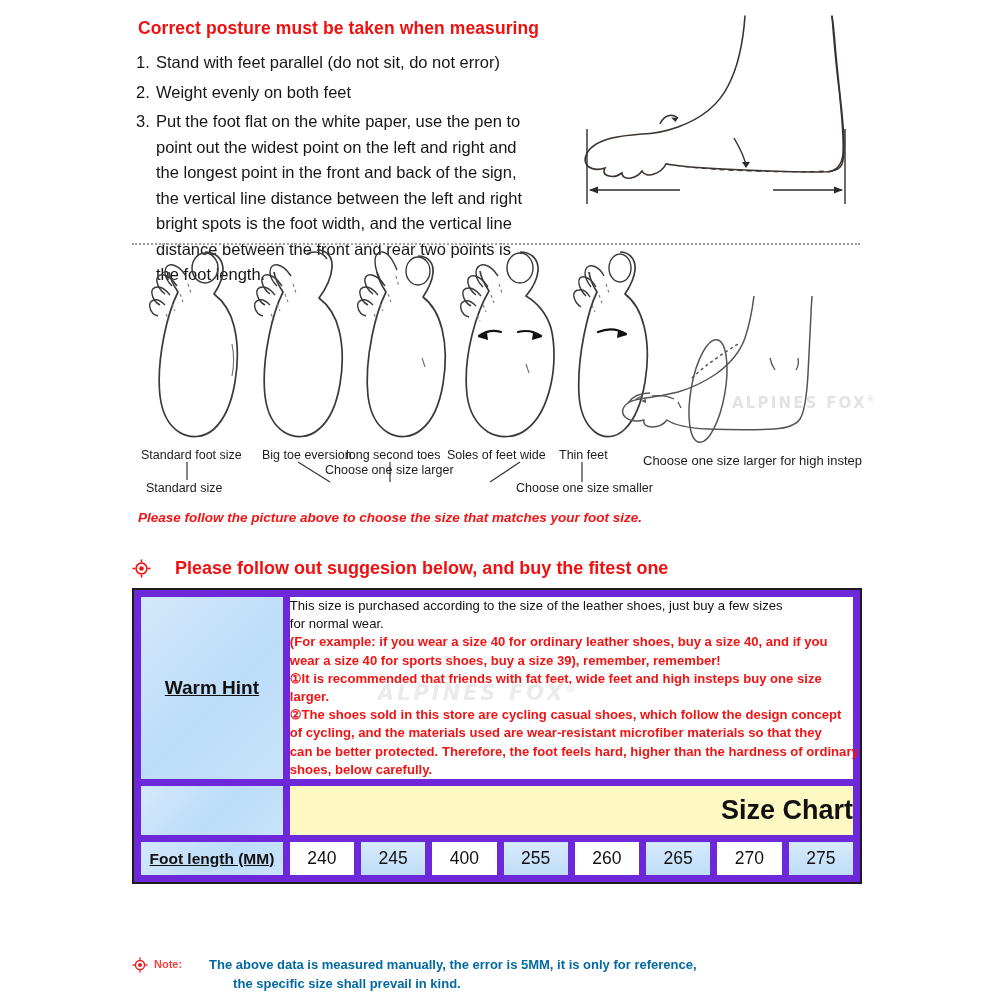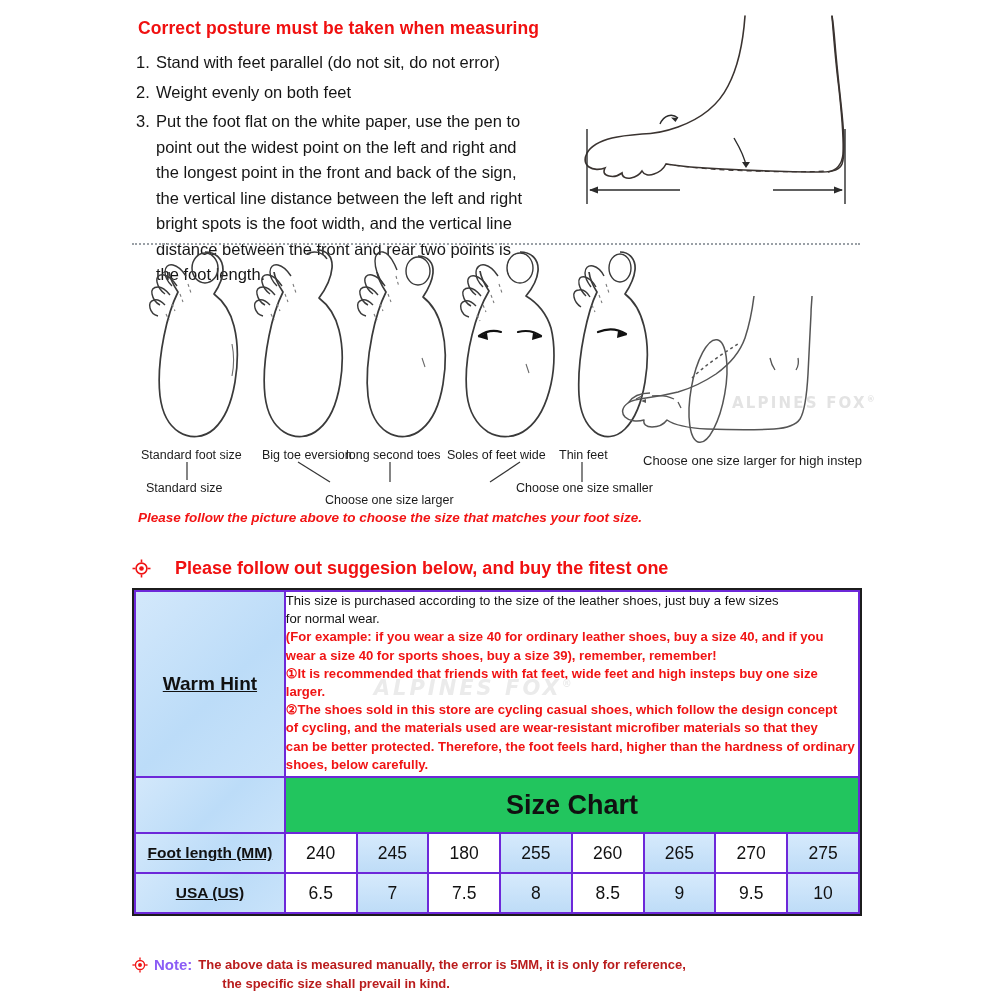--- a/index.html
+++ b/index.html
@@ -139,21 +139,21 @@
     border: 2px solid #1c1c1c;
     box-sizing: border-box;
     background: #fff;
   }
   table#size-table {
     width: 100%;
     border-collapse: collapse;
     table-layout: fixed;
   }
   #size-table td {
-    border: 2px solid #6d28d9;
+    border: 7px solid #6d28d9;
     padding: 0;
     box-sizing: border-box;
   }
   .blue {
     background: linear-gradient(135deg,#d3e8fb 0%, #bcdcf8 55%, #c9e3fa 100%);
     text-decoration: underline;
   }
   .blue-cell {
     background: linear-gradient(180deg,#d6eafc 0%, #bedcf7 100%);
   }
@@ -187,27 +187,27 @@
     font-style: italic;
     letter-spacing: 3px;
     color: #ebebeb;
     font-family: "DejaVu Sans", sans-serif;
     pointer-events: none;
     white-space: nowrap;
   }
   #watermark-table sup { font-size: 10px; }
 
   #size-chart-title-cell {
-    text-align: center;
+    text-align: right;
     vertical-align: middle;
     font-size: 27px;
     font-weight: 700;
     color: #111;
     height: 56px;
-    background: #22c55e;
+    background: #fef9c3;
   }
   #spacer-blue-cell { height: 56px; }
 
   .row-head {
     text-align: center;
     vertical-align: middle;
     font-size: 15.5px;
     font-weight: 700;
     color: #111;
     height: 40px;
@@ -223,33 +223,34 @@
 
   
   #note-block {
     position: absolute;
     left: 132px; top: 955px;
     display: flex;
     align-items: flex-start;
     gap: 6px;
   }
   #note-label {
-    font-size: 15px;
-    font-weight: 700;
-    color: #8b5cf6;
+    font-size: 11px;
+    font-weight: 700;
+    color: #ef4444;
     white-space: nowrap;
     line-height: 19px;
     text-align: center;
   }
   #note-lines { line-height: 19px; }
   #note-lines .nl {
     font-size: 13px;
     font-weight: 700;
-    color: #b91c1c;
-    white-space: nowrap;
+    color: #0369a1;
+    white-space: nowrap;
+    margin-left: 21px;
   }
   #note-lines .nl.indent { padding-left: 24px; }
 </style>
 </head>
 <body>
 
 <div class="page">
 
   <div id="posture-heading">Correct posture must be taken when measuring</div>
 
@@ -420,21 +421,21 @@
 
   <svg class="leader" style="left:130px; top:458px;" width="560" height="32">
     <line x1="57" y1="4" x2="57" y2="22" stroke="#333" stroke-width="1.2"></line>
     <line x1="168" y1="4" x2="200" y2="24" stroke="#333" stroke-width="1.2"></line>
     <line x1="260" y1="4" x2="260" y2="24" stroke="#333" stroke-width="1.2"></line>
     <line x1="360" y1="24" x2="390" y2="4" stroke="#333" stroke-width="1.2"></line>
     <line x1="452" y1="4" x2="452" y2="24" stroke="#333" stroke-width="1.2"></line>
   </svg>
 
   <div class="sole-sub" style="left:146px; top:481px;">Standard size</div>
-  <div class="sole-sub" style="left:325px; top:493px;">Choose one size larger</div>
+  <div class="sole-sub" style="left:325px; top:463px;">Choose one size larger</div>
   <div class="sole-sub" style="left:516px; top:481px;">Choose one size smaller</div>
 
   <div id="instep-note">Choose one size larger for high instep</div>
 
   <div id="please-follow-pic">Please follow the picture above to choose the size that matches your foot size.</div>
 
   <div id="suggestion-heading">
     <svg class="target-icon" width="19" height="19" viewBox="0 0 19 19">
       <circle cx="9.5" cy="9.5" r="5.4" fill="none" stroke="#f01414" stroke-width="1.6"></circle>
       <circle cx="9.5" cy="9.5" r="2.3" fill="#f01414"></circle>
@@ -473,40 +474,29 @@
         </tr>
         <tr>
           <td id="spacer-blue-cell" class="blue"></td>
           <td id="size-chart-title-cell" colspan="8">Size Chart</td>
         </tr>
 
         <tr>
           <td class="row-head blue">Foot length (MM)</td>
           <td class="data-cell white-cell">240</td>
           <td class="data-cell blue-cell">245</td>
-          <td class="data-cell white-cell">180</td>
+          <td class="data-cell white-cell">400</td>
           <td class="data-cell blue-cell">255</td>
           <td class="data-cell white-cell">260</td>
           <td class="data-cell blue-cell">265</td>
           <td class="data-cell white-cell">270</td>
           <td class="data-cell blue-cell">275</td>
         </tr>
 
 
-        <tr>
-          <td class="row-head blue">USA (US)</td>
-          <td class="data-cell white-cell">6.5</td>
-          <td class="data-cell blue-cell">7</td>
-          <td class="data-cell white-cell">7.5</td>
-          <td class="data-cell blue-cell">8</td>
-          <td class="data-cell white-cell">8.5</td>
-          <td class="data-cell blue-cell">9</td>
-          <td class="data-cell white-cell">9.5</td>
-          <td class="data-cell blue-cell">10</td>
-        </tr>
       </tbody>
     </table>
   </div>
 
   <div id="note-block">
     <svg class="target-icon" width="16" height="16" viewBox="0 0 19 19" style="margin-top:2px;">
       <circle cx="9.5" cy="9.5" r="5.4" fill="none" stroke="#f01414" stroke-width="1.6"></circle>
       <circle cx="9.5" cy="9.5" r="2.3" fill="#f01414"></circle>
       <line x1="9.5" y1="0.5" x2="9.5" y2="3.4" stroke="#f01414" stroke-width="1.6"></line>
       <line x1="9.5" y1="15.6" x2="9.5" y2="18.5" stroke="#f01414" stroke-width="1.6"></line>

